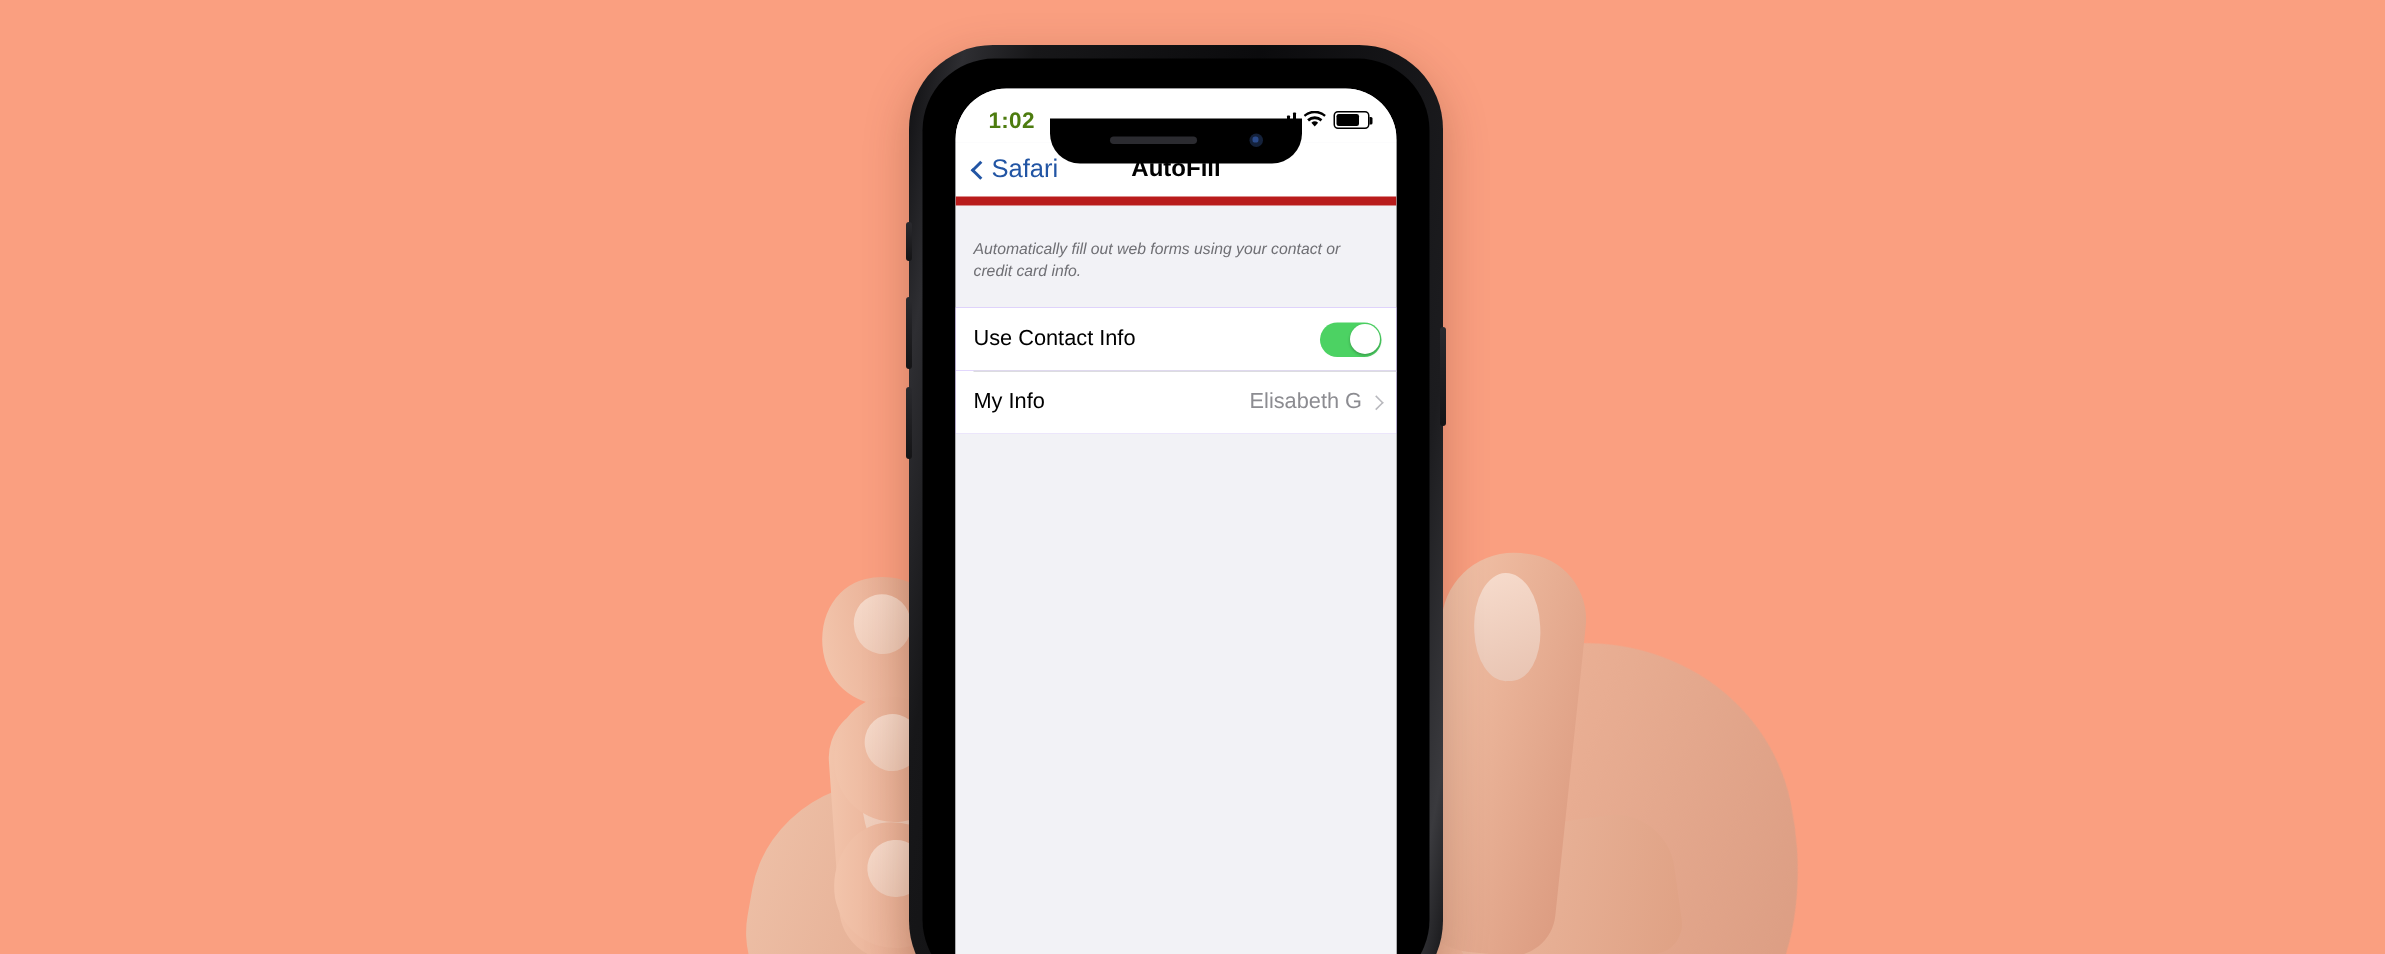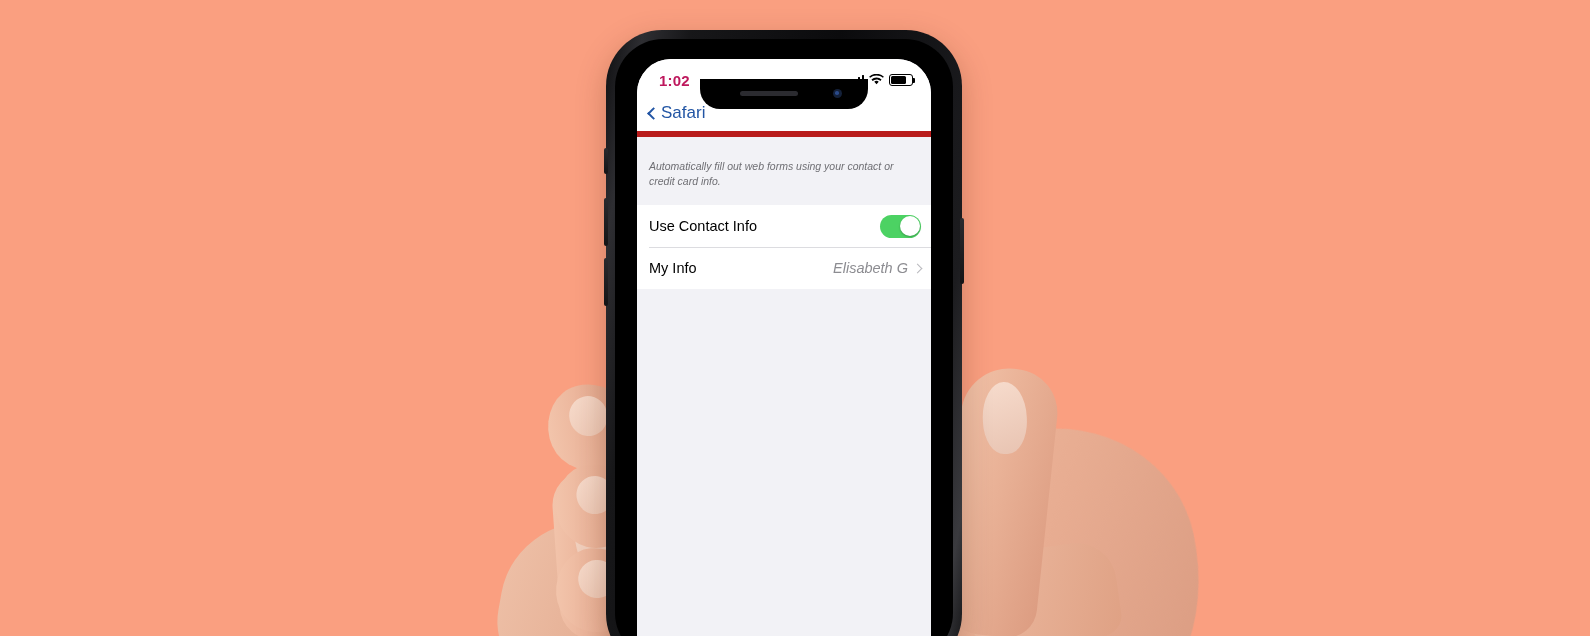--- a/index.html
+++ b/index.html
@@ -140,21 +140,21 @@
   
   .statusbar {
     position: relative;
     height: 36px;
     background: #fff;
     display: flex; align-items: center;
     justify-content: space-between;
     padding: 6px 18px 0 22px;
     z-index: 11;
   }
-  .clock { font-size: 15px; font-weight: bold; color: #be185d; letter-spacing: .2px; }
+  .clock { font-size: 15px; font-weight: bold; color: #4d7c0f; letter-spacing: .2px; }
   .status-right { display: flex; align-items: center; gap: 5px; }
 
   .signal { display: flex; align-items: flex-end; gap: 1.5px; height: 11px; }
   .signal i { display: block; width: 2.5px; background: #000; border-radius: .5px; }
   .signal i:nth-child(1) { height: 4px; }
   .signal i:nth-child(2) { height: 6px; }
   .signal i:nth-child(3) { height: 8.5px; }
   .signal i:nth-child(4) { height: 11px; }
 
   .battery {
@@ -214,21 +214,21 @@
     padding: 0 10px 0 12px;
     background: #fff;
     cursor: pointer;
   }
   .row + .row::before {
     content: "";
     position: absolute; left: 12px; right: 0; top: 0;
     height: 1px; background: #dcdce0;
   }
   .row-label { font-size: 14.5px; color: #000; }
-  .row-right { display: flex; align-items: center; gap: 6px; font-style: italic; }
+  .row-right { display: flex; align-items: center; gap: 6px; }
   .row-value { font-size: 14.5px; color: #8c8c91; }
 
   .chev-right {
     width: 7px; height: 7px;
     border-top: 1.6px solid #b8b8bd;
     border-right: 1.6px solid #b8b8bd;
     transform: rotate(45deg);
   }
 
   .toggle {
@@ -293,20 +293,21 @@
             <div class="lvl"></div>
           </div>
         </div>
       </div>
 
       <div class="navbar">
         <div class="back-btn">
           <span class="chev-left"></span>
           <span>Safari</span>
         </div>
+        <div class="nav-title">AutoFill</div>
       </div>
 
       <div class="content">
 
         <div class="group-note">Automatically fill out web forms using your contact or credit card info.</div>
 
         <div class="section">
           <div class="row">
             <span class="row-label">Use Contact Info</span>
             <span class="row-right">

